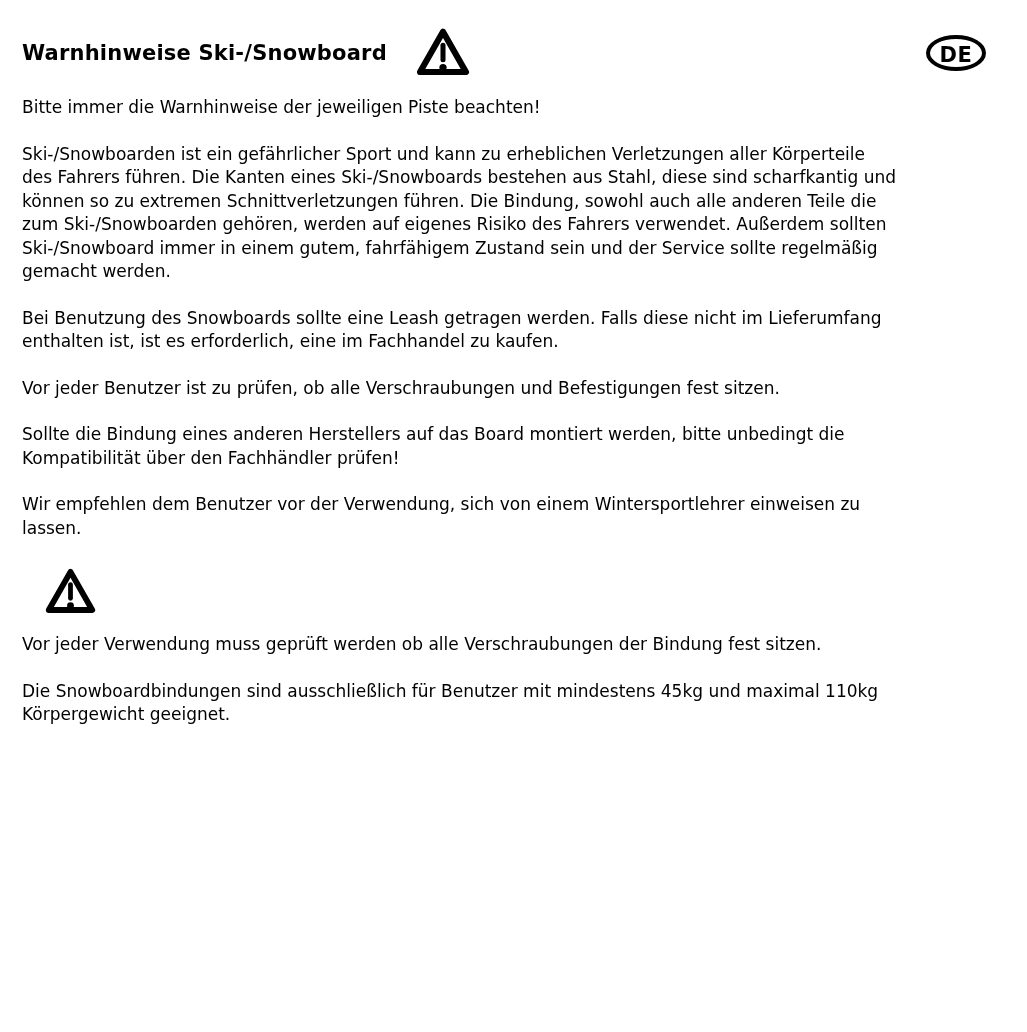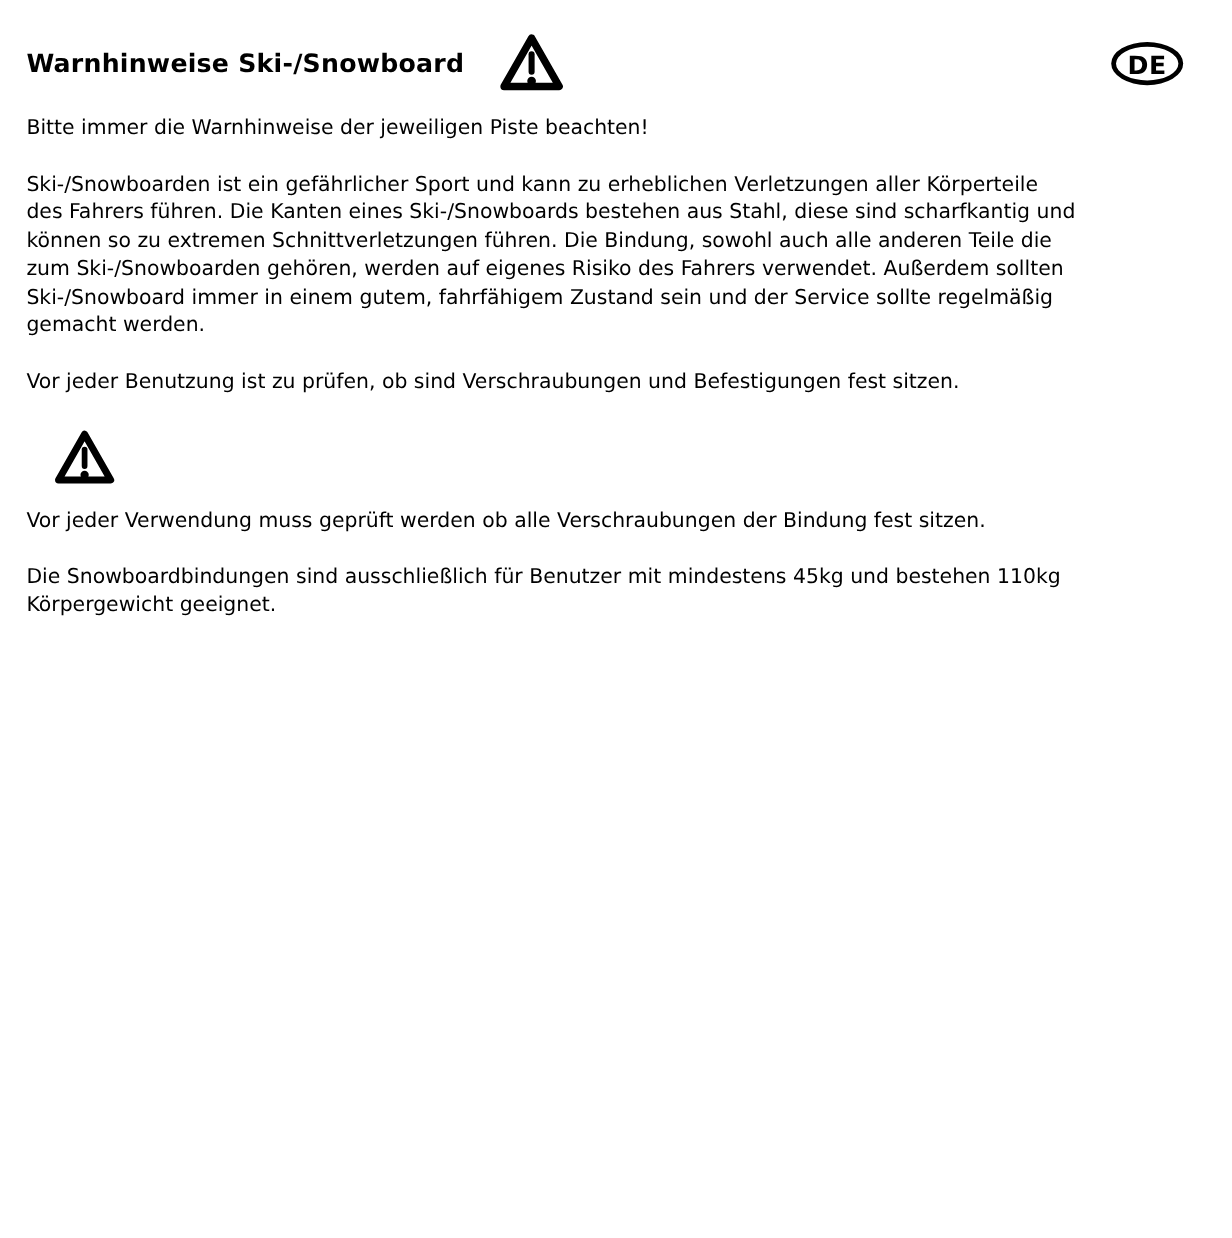--- a/index.html
+++ b/index.html
@@ -81,29 +81,35 @@
     </span>
   </div>
 
   <p class="body-par">Bitte immer die Warnhinweise der jeweiligen Piste beachten!</p>
   <p class="body-par">Ski-/Snowboarden ist ein gefährlicher Sport und kann zu erheblichen Verletzungen aller Körperteile
 des Fahrers führen. Die Kanten eines Ski-/Snowboards bestehen aus Stahl, diese sind scharfkantig und
 können so zu extremen Schnittverletzungen führen. Die Bindung, sowohl auch alle anderen Teile die
 zum Ski-/Snowboarden gehören, werden auf eigenes Risiko des Fahrers verwendet. Außerdem sollten
 Ski-/Snowboard immer in einem gutem, fahrfähigem Zustand sein und der Service sollte regelmäßig
 gemacht werden.</p>
-  <p class="body-par">Vor jeder Benutzung ist zu prüfen, ob sind Verschraubungen und Befestigungen fest sitzen.</p>
+  <p class="body-par">Bei Benutzung des Snowboards sollte eine Leash getragen werden. Falls diese nicht im Lieferumfang
+enthalten ist, ist es erforderlich, eine im Fachhandel zu kaufen.</p>
+  <p class="body-par">Vor jeder Benutzer ist zu prüfen, ob alle Verschraubungen und Befestigungen fest sitzen.</p>
+  <p class="body-par">Sollte die Bindung eines anderen Herstellers auf das Board montiert werden, bitte unbedingt die
+Kompatibilität über den Fachhändler prüfen!</p>
+  <p class="body-par">Wir empfehlen dem Benutzer vor der Verwendung, sich von einem Wintersportlehrer einweisen zu
+lassen.</p>
 
   <div class="heading-row second">
     <span class="warn-icon">
       <svg width="53" height="58" viewBox="0 0 100 100" aria-hidden="true">
         <path d="M50 12 L91 84 L9 84 Z" fill="none" stroke="#000" stroke-width="11" stroke-linejoin="round"></path>
         <line x1="50" y1="36" x2="50" y2="62" stroke="#000" stroke-width="9" stroke-linecap="round"></line>
         <circle cx="50" cy="76" r="6.5" fill="#000"></circle>
       </svg>
     </span>
   </div>
 
   <p class="body-par">Vor jeder Verwendung muss geprüft werden ob alle Verschraubungen der Bindung fest sitzen.</p>
-  <p class="body-par">Die Snowboardbindungen sind ausschließlich für Benutzer mit mindestens 45kg und bestehen 110kg
+  <p class="body-par">Die Snowboardbindungen sind ausschließlich für Benutzer mit mindestens 45kg und maximal 110kg
 Körpergewicht geeignet.</p>
 
 </div>
 
 </body></html>

